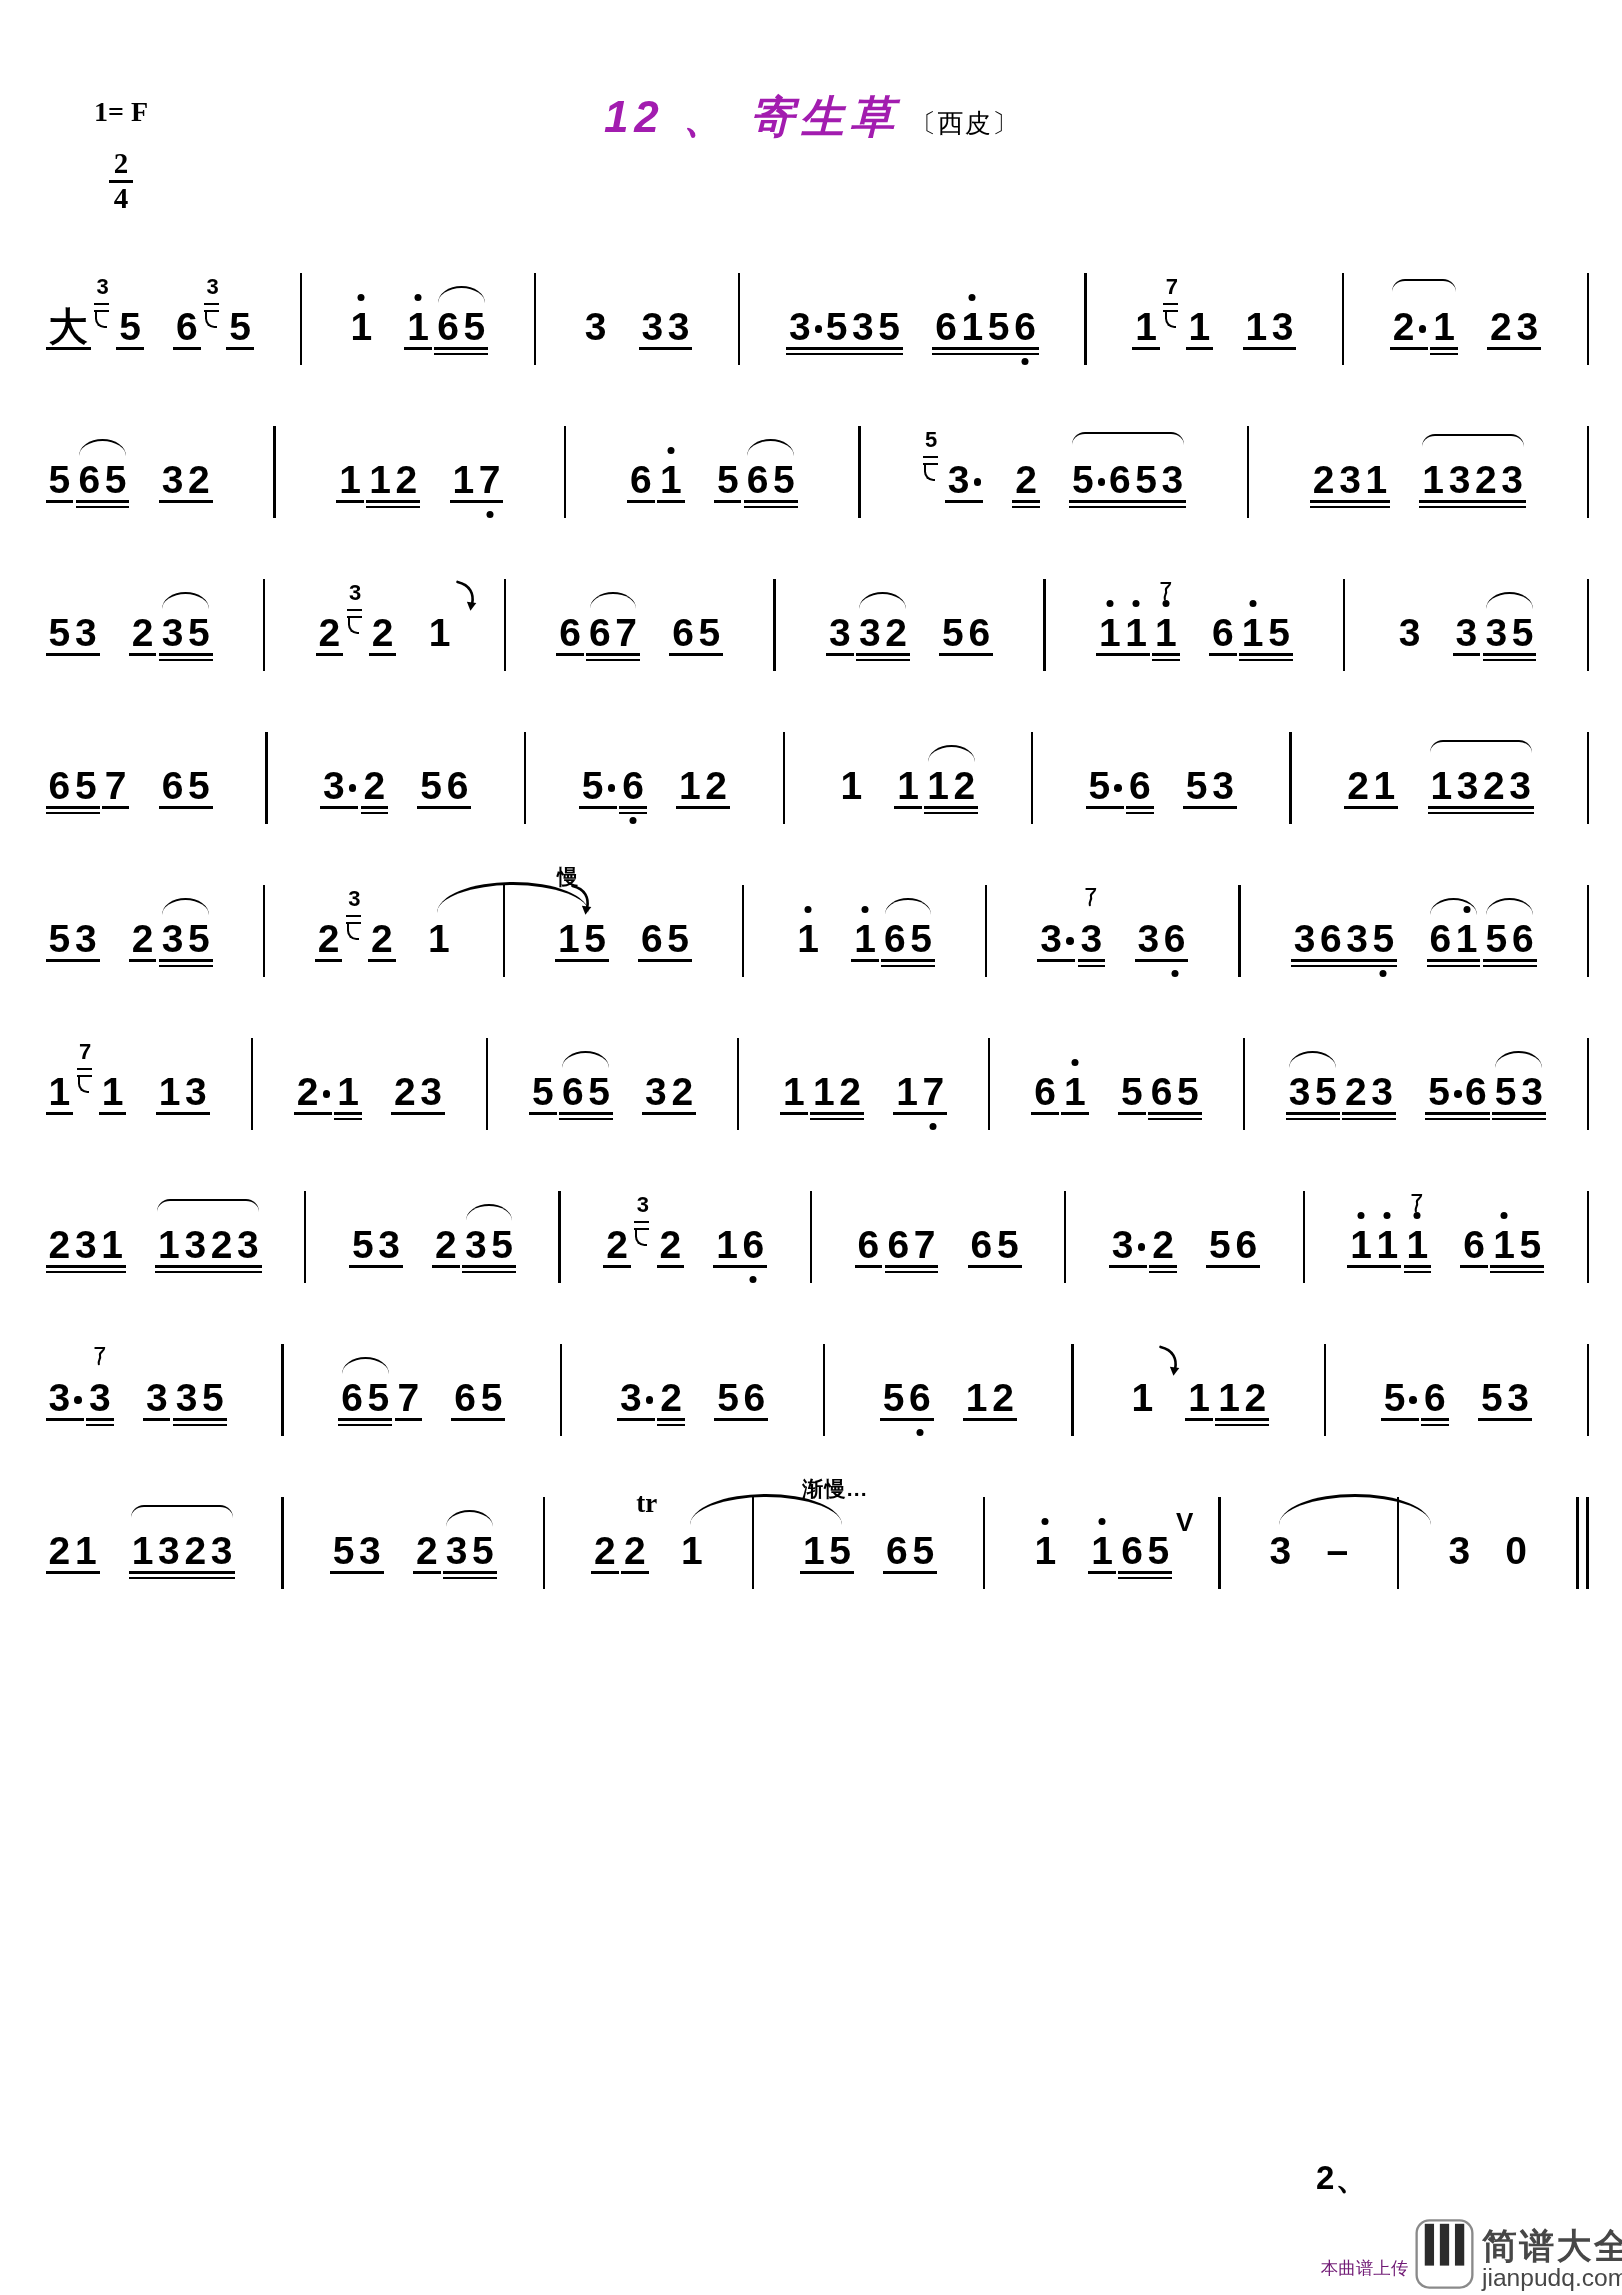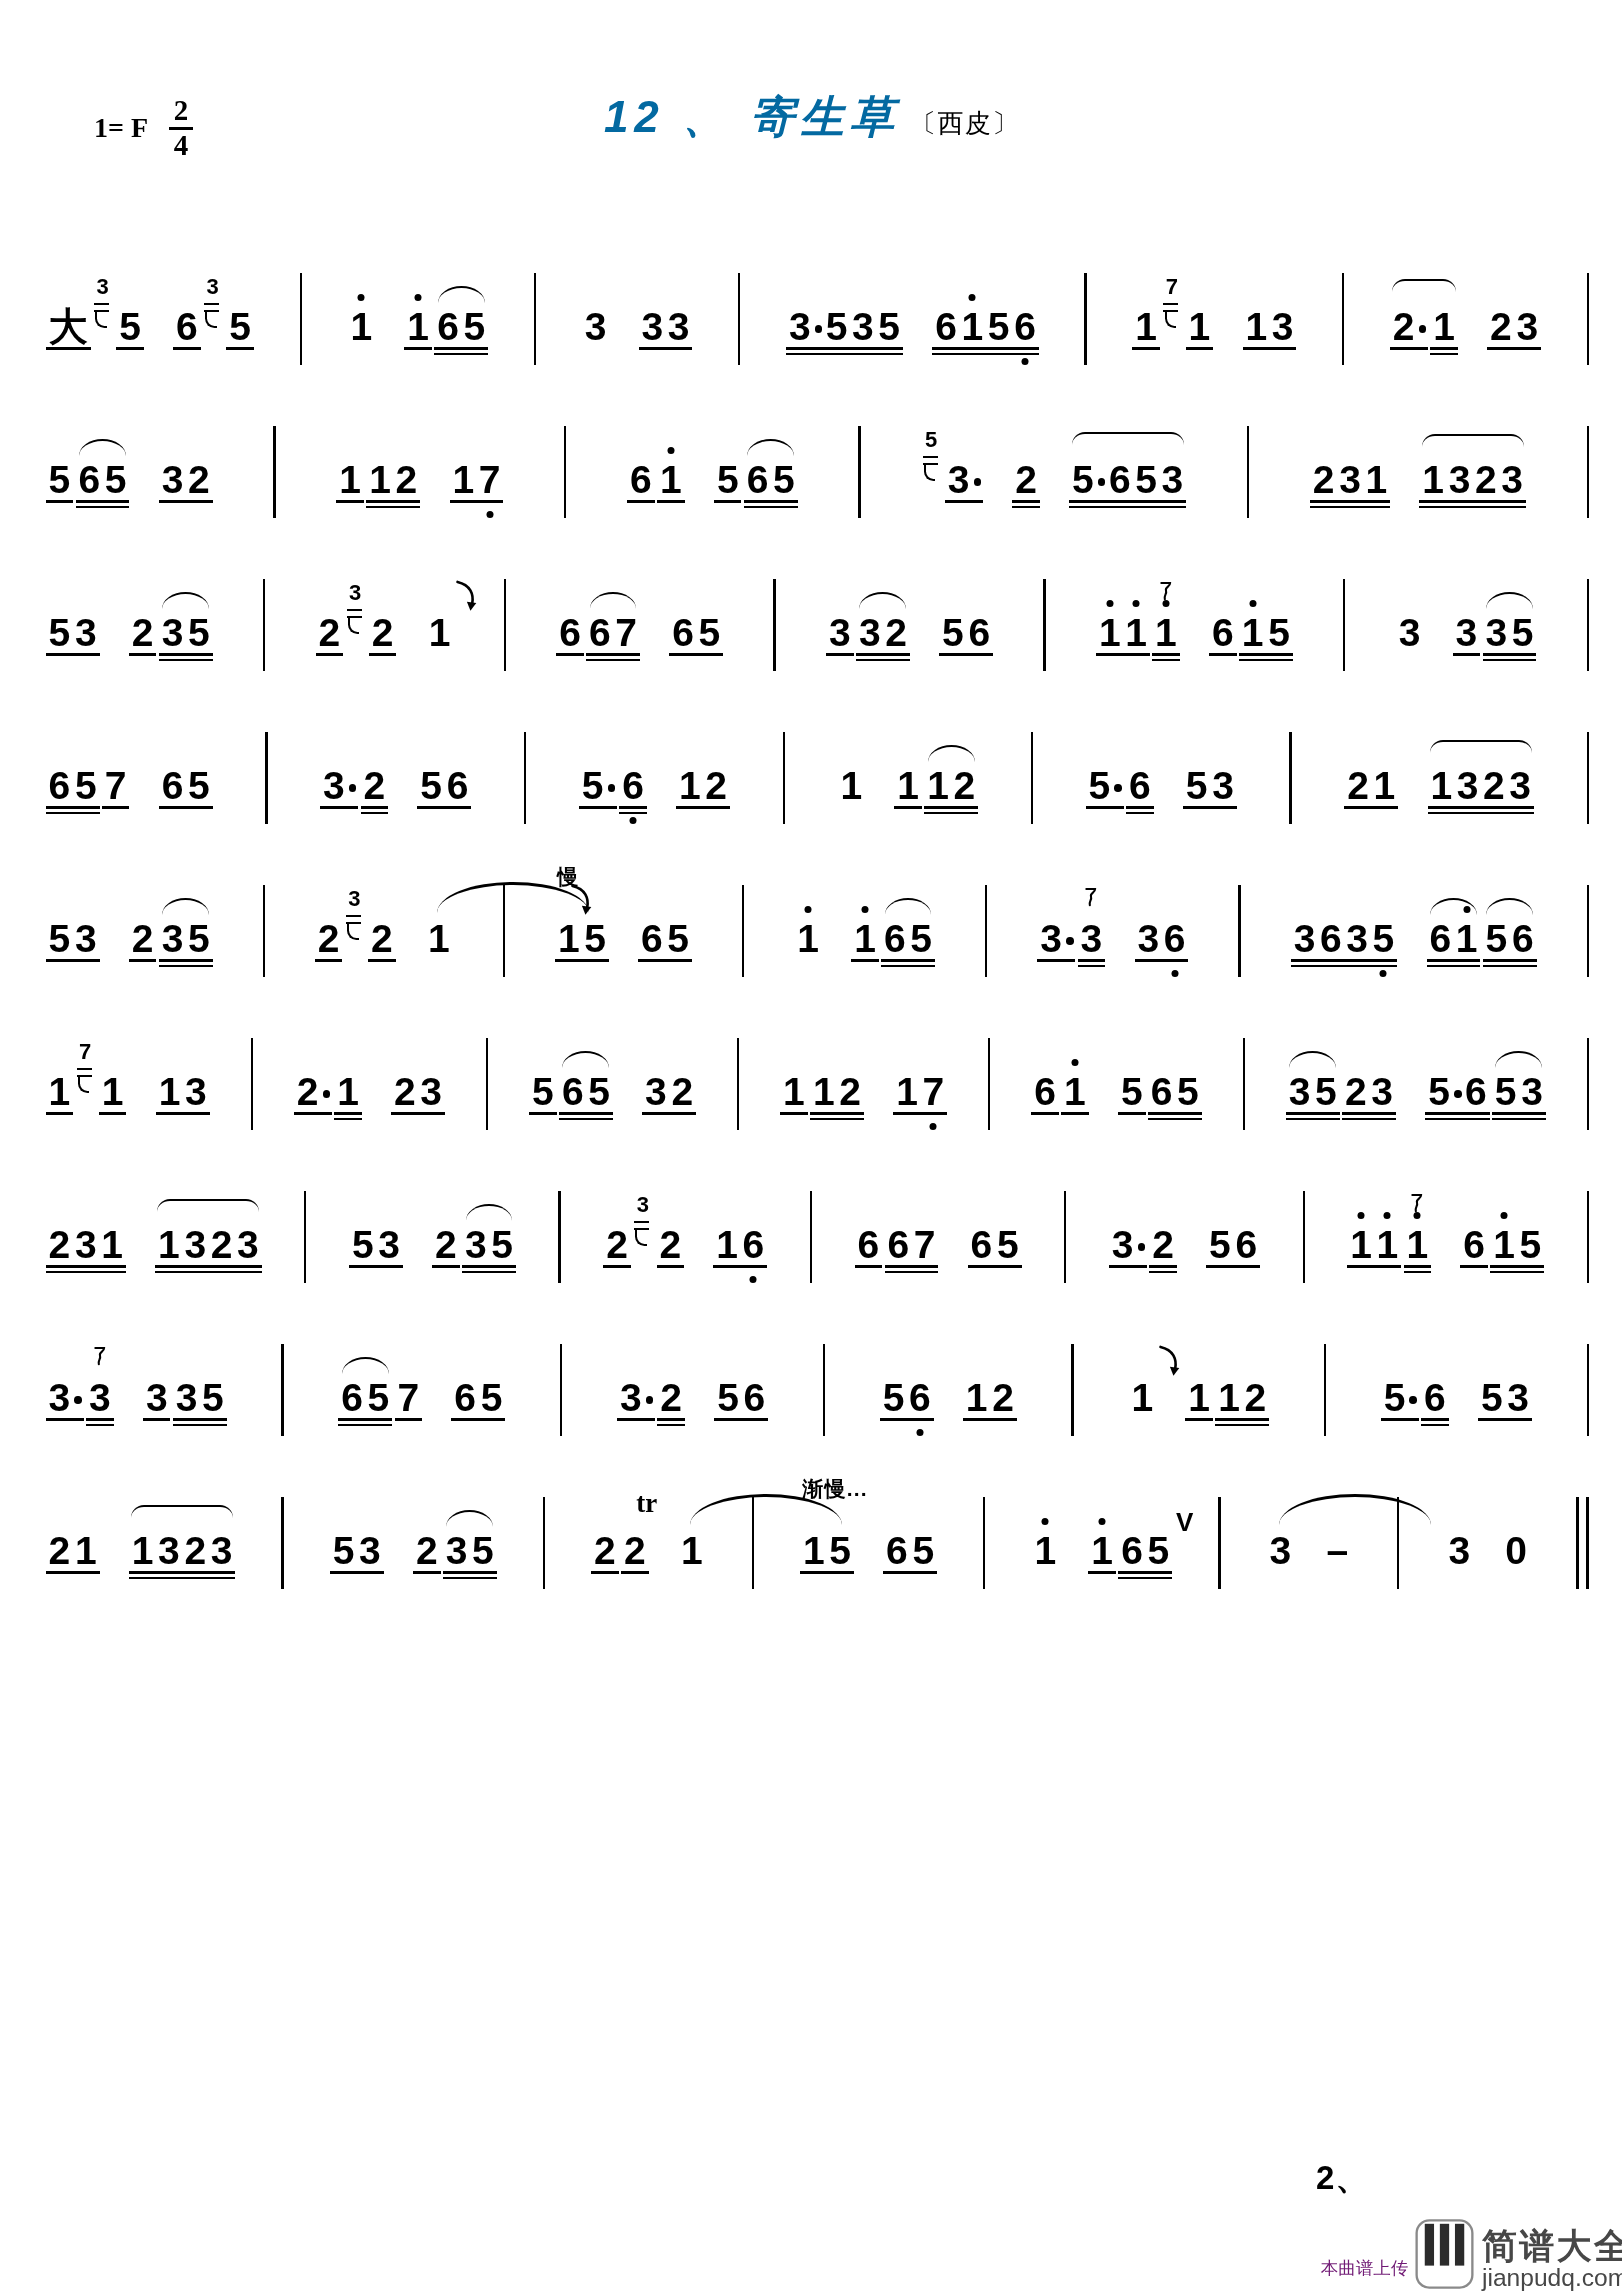--- a/index.html
+++ b/index.html
@@ -3,21 +3,21 @@
 <meta charset="utf-8">
 <style>
   html,body { margin:0; padding:0; }
   body {
     width:1623px; height:2295px; position:relative; background:#ffffff;
     font-family:"Liberation Sans", sans-serif; color:#000; overflow:hidden;
   }
   
   .keysig {
     position:absolute; left:94px; top:96px; display:flex; align-items:center; gap:21px;
-    font-family:"Liberation Serif", serif; font-weight:bold; font-size:28px;
+    font-family:"Liberation Serif", serif; font-weight:bold; font-size:28px;flex-direction:column;
   }
   .frac { display:inline-flex; flex-direction:column; align-items:center; line-height:1.02; font-size:29px; }
   .frac .num { border-bottom:3.5px solid #000; padding:0 4.7px 1.2px; }
   .frac .den { padding-top:1.2px; }
   .title-row { position:absolute; top:88px; left:0; width:100%; text-align:center; white-space:nowrap; }
   .title { font-size:44px; font-weight:bold; font-style:italic; letter-spacing:5.8px; }
   .subtitle { font-size:26px; font-weight:normal; margin-left:8px; letter-spacing:1.2px; }
 
   
   .score { position:absolute; left:34px; right:34px; top:233px; }
@@ -85,21 +85,21 @@
 
 <div class="keysig">
   <span>1= F</span>
   <span class="frac">
     <span class="num">2</span>
     <span class="den">4</span>
   </span>
 </div>
 
 <div class="title-row">
-  <span class="title" style="color: #0369a1;">12 、 寄生草</span>
+  <span class="title" style="color: #a21caf;">12 、 寄生草</span>
   <span class="subtitle">〔西皮〕</span>
 </div>
 
 <div class="score" id="score">
     <div class="sys">
       <div class="measure">
         <span class="cell">
           <span class="seg u1"><span class="d">大</span></span>
           <span class="grace">
             <span class="gn">3</span>

